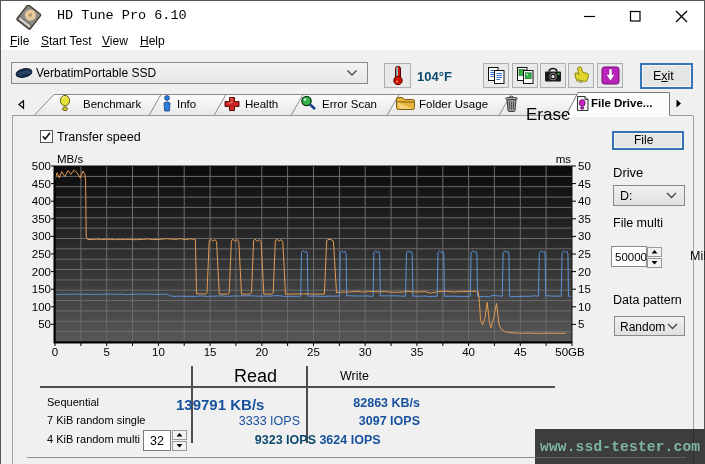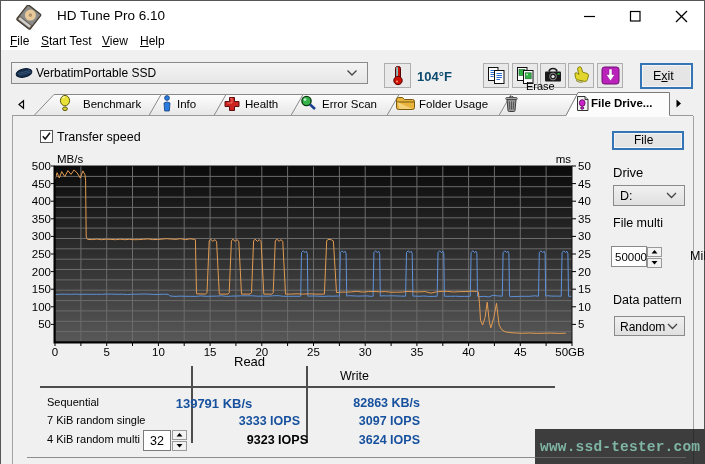--- a/index.html
+++ b/index.html
@@ -11,21 +11,21 @@
 <div class="a" style="left:1px;top:1px;width:703px;height:49px;background:#ffffff"></div>
 <svg class="a" style="left:14px;top:5px" width="32" height="26" viewBox="0 0 32 26">
 <g transform="rotate(38 16 13)">
 <rect x="6" y="3.5" width="17" height="19" rx="1.5" fill="#6b5f4e" stroke="#3a342b" stroke-width="1"></rect>
 <rect x="7" y="4.5" width="15" height="13" fill="#8b8b8b"></rect>
 <circle cx="14.5" cy="10.5" r="5.5" fill="#e8c99a"></circle>
 <circle cx="14.5" cy="10.5" r="1.7" fill="#b2926a"></circle>
 <rect x="7.5" y="18.5" width="14" height="2.6" fill="#cfcfcf"></rect>
 </g>
   </svg>
-<div class="t" style="left:57px;top:8px;font-size:13.5px;">HD Tune Pro 6.10</div>
+<div class="t" style="left:57px;top:8px;font-size:13.5px;font-family:Liberation Mono, monospace;">HD Tune Pro 6.10</div>
 <svg class="a" style="left:579px;top:6px" width="120" height="20" viewBox="0 0 120 20">
     <line x1="5" y1="10.5" x2="16" y2="10.5" stroke="#000" stroke-width="1.2"></line>
     <rect x="51.5" y="5.5" width="9.5" height="9.5" fill="none" stroke="#000" stroke-width="1.2"></rect>
     <line x1="97" y1="5" x2="108" y2="16" stroke="#000" stroke-width="1.2"></line>
     <line x1="108" y1="5" x2="97" y2="16" stroke="#000" stroke-width="1.2"></line>
   </svg>
 <div class="t" style="left:10px;top:34px;font-size:12px"><u>F</u>ile</div>
 <div class="t" style="left:41px;top:34px;font-size:12px"><u>S</u>tart Test</div>
 <div class="t" style="left:102px;top:34px;font-size:12px"><u>V</u>iew</div>
 <div class="t" style="left:140px;top:34px;font-size:12px"><u>H</u>elp</div>
@@ -108,21 +108,21 @@
     <line x1="12" y1="25.5" x2="566" y2="25.5" stroke="#9a9a9a" stroke-width="1"></line>
     <line x1="670" y1="25.5" x2="693" y2="25.5" stroke="#9a9a9a" stroke-width="1"></line>
     <path d="M23.5,10.8 L19,14.5 L23.5,18.2 Z" fill="none" stroke="#000" stroke-width="1.2"></path>
     <path d="M676.5,9.5 L681,13.5 L676.5,17.5 Z" fill="#000"></path>
   </svg>
 <div class="t" style="left:83px;top:98px;font-size:11.5px">Benchmark</div>
 <div class="t" style="left:177px;top:98px;font-size:11.5px">Info</div>
 <div class="t" style="left:245px;top:98px;font-size:11.5px">Health</div>
 <div class="t" style="left:322px;top:98px;font-size:11.5px">Error Scan</div>
 <div class="t" style="left:419px;top:98px;font-size:11.5px">Folder Usage</div>
-<div class="t" style="left:526px;top:80px;font-size:11px">Erase</div>
+<div class="t" style="left:526px;top:105px;font-size:17px">Erase</div>
 <div class="t" style="left:591px;top:97px;font-size:11.5px;font-weight:bold">File Drive...</div>
 <svg class="a" style="left:59px;top:95px" width="12" height="17" viewBox="0 0 12 17">
 <ellipse cx="6" cy="5.6" rx="4.6" ry="5.2" fill="#e8e13a" stroke="#5d5a10" stroke-width="1"></ellipse>
 <path d="M3.4 3.2 q1 -1.4 2.6 -1.4" stroke="#fcfabf" stroke-width="1.2" fill="none"></path>
 <ellipse cx="6" cy="13.8" rx="2.4" ry="1.8" fill="#d8d12f" stroke="#5d5a10" stroke-width="1"></ellipse>
   </svg>
 <svg class="a" style="left:161px;top:95px" width="12" height="17" viewBox="0 0 12 17">
 <circle cx="6" cy="3" r="2.4" fill="#2a7de0" stroke="#123c78" stroke-width="0.8"></circle>
 <path d="M3 8 q3 -2.2 6 0 l-0.7 8 l-4.6 0 z" fill="#2a7de0" stroke="#123c78" stroke-width="0.8"></path>
   </svg>
@@ -231,31 +231,31 @@
 <div class="t" style="left:690px;top:249px;font-size:12.5px">MiB</div>
 <div class="t" style="left:613px;top:293px;font-size:12.5px">Data pattern</div>
 <div class="a" style="left:614px;top:316px;width:71px;height:20px;background:linear-gradient(#f0f0f0,#e0e0e0);border:1px solid #8a8a8a;box-sizing:border-box"></div>
 <div class="t" style="left:620px;top:320px;font-size:12px">Random</div>
 <svg class="a" style="left:667px;top:323px" width="11" height="7" viewBox="0 0 11 7">
     <path d="M1 1 L5.5 5.5 L10 1" fill="none" stroke="#444" stroke-width="1.3"></path>
   </svg>
 <div class="a" style="left:191px;top:366px;width:2px;height:77px;background:#4d4d4d"></div>
 <div class="a" style="left:306px;top:366px;width:2px;height:77px;background:#4d4d4d"></div>
 <div class="a" style="left:40px;top:386px;width:515px;height:2px;background:#4d4d4d"></div>
-<div class="t" style="left:234px;top:354px;font-size:13px">Read</div>
+<div class="t" style="left:234px;top:366px;font-size:18px">Read</div>
 <div class="t" style="left:340px;top:369px;font-size:12.5px">Write</div>
 <div class="t" style="left:47px;top:396px;font-size:11px">Sequential</div>
-<div class="t" style="left:144px;top:396px;width:140px;text-align:center;font-size:13px;font-weight:bold;color:#17519e">139791 KB/s</div>
+<div class="t" style="left:176px;top:396px;width:140px;text-align:left;font-size:15px;font-weight:bold;color:#17519e">139791 KB/s</div>
 <div class="t" style="left:280px;top:396px;width:140px;text-align:right;font-size:12.5px;font-weight:bold;color:#17519e">82863 KB/s</div>
 <div class="t" style="left:47px;top:414px;font-size:11px">7 KiB random single</div>
-<div class="t" style="left:160px;top:414px;width:140px;text-align:right;font-size:12.5px;font-weight:bold;color:#17519e">3333 IOPS</div>
+<div class="t" style="left:160px;top:414px;width:140px;text-align:right;font-size:12.5px;font-weight:normal;color:#17519e">3333 IOPS</div>
 <div class="t" style="left:280px;top:414px;width:140px;text-align:right;font-size:12.5px;font-weight:bold;color:#17519e">3097 IOPS</div>
 <div class="t" style="left:47px;top:433px;font-size:11px">4 KiB random multi</div>
-<div class="t" style="left:168px;top:433px;width:140px;text-align:right;font-size:12.5px;font-weight:bold;color:#000000">9323 IOPS</div>
-<div class="t" style="left:280px;top:433px;width:140px;text-align:right;font-size:12.5px;font-weight:bold;color:#17519e">3624 IOPS</div>
+<div class="t" style="left:176px;top:433px;width:140px;text-align:right;font-size:12.5px;font-weight:bold;color:#0c4a6e">9323 IOPS</div>
+<div class="t" style="left:280px;top:433px;width:140px;text-align:center;font-size:12.5px;font-weight:bold;color:#17519e">3624 IOPS</div>
 <div class="a" style="left:143px;top:430px;width:28px;height:21px;background:#fff;border:1px solid #7a7a7a;box-sizing:border-box"></div>
 <div class="t" style="left:150px;top:434px;font-size:12.5px">32</div>
 <div class="a" style="left:172px;top:430px;width:15px;height:10px;background:#f2f2f2;border:1px solid #999;box-sizing:border-box"></div>
 <div class="a" style="left:172px;top:441px;width:15px;height:10px;background:#f2f2f2;border:1px solid #999;box-sizing:border-box"></div>
 <svg class="a" style="left:172px;top:430px" width="15" height="21" viewBox="0 0 15 21">
     <path d="M7.5 3 L10.5 6.5 H4.5 Z" fill="#000"></path>
     <path d="M7.5 17.5 L4.5 14 H10.5 Z" fill="#000"></path>
   </svg>
 <div class="a" style="left:27px;top:457px;width:659px;height:1px;background:#8d8d8d"></div>
 <div class="a" style="left:535px;top:429px;width:170px;height:35px;background:#3d3d3d"></div>

